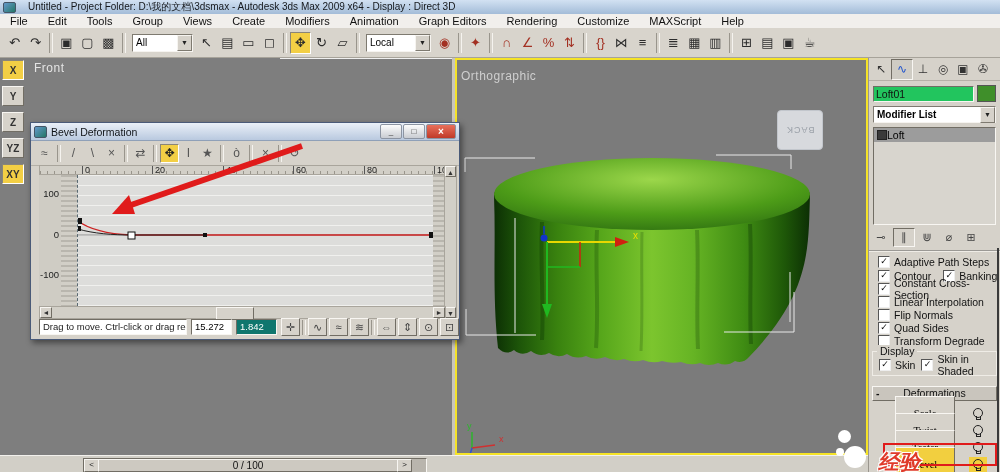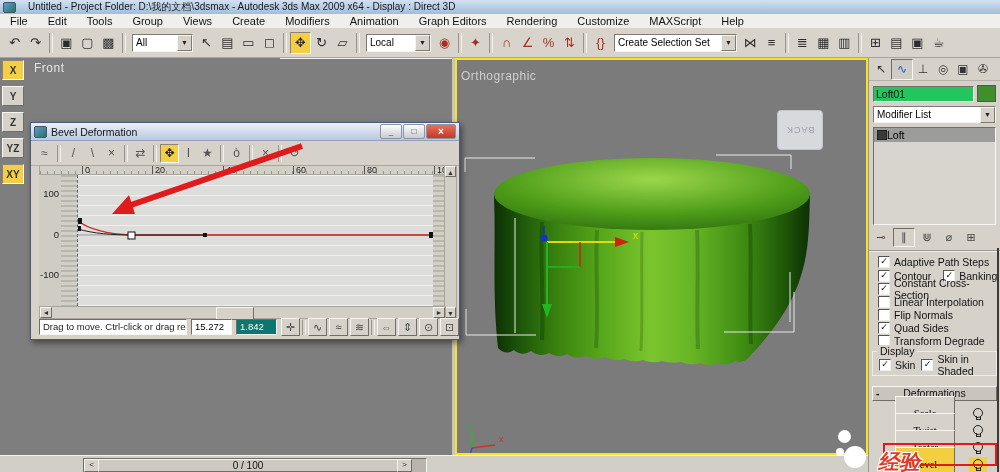--- a/index.html
+++ b/index.html
@@ -49,21 +49,21 @@
   
   .cmdpanel{position:absolute;left:868px;top:58px;width:132px;height:414px;background:#d6d2ca;
     border-left:1px solid #9a968e;box-sizing:border-box;font-size:10.5px;color:#111;}
   .ptabs{display:flex;height:22px;align-items:center;padding-left:2px;border-bottom:1px solid #b5b1a8;}
   .ptab{width:20px;height:19px;display:flex;align-items:center;justify-content:center;font-size:12px;color:#333;}
   .ptab.active{border:1px solid;border-color:#716d64 #f8f6f2 #f8f6f2 #716d64;background:#cfccc4;color:#2255cc;}
   .namerow{display:flex;align-items:center;gap:3px;padding:4px 4px 0 4px;}
   .namefield{width:96px;height:14px;background:#22c55e;border:1px solid;border-color:#716d64 #f8f6f2 #f8f6f2 #716d64;
     font-size:10.5px;padding:0 2px;line-height:14px;}
   .swatch{width:17px;height:15px;background:#3f8f2a;border:1px solid #555;}
-  .modlist{margin:4px 4px 0 4px;height:15px;}
+  .modlist{margin:4px 4px 0 4px;height:15px;font-weight:bold;}
   .stack{margin:4px 4px 0 4px;height:96px;background:#d8d5ce;border:1px solid;
     border-color:#716d64 #f8f6f2 #f8f6f2 #716d64;}
   .stackrow{height:14px;background:#9c9c9c;display:flex;align-items:center;gap:0;padding-left:3px;color:#000;}
   .stackrow .sicon{width:8px;height:8px;background:#3a3a3a;border:1px solid #222;}
   .stacktools{display:flex;align-items:center;gap:2px;padding:3px 2px;border-bottom:2px groove #efece6;}
   .stkbtn{width:20px;height:17px;display:flex;align-items:center;justify-content:center;font-size:11px;color:#444;}
   .stkbtn.active{border:1px solid;border-color:#716d64 #f8f6f2 #f8f6f2 #716d64;}
   .opts{padding-top:3px;}
   .opt{display:flex;align-items:center;gap:4px;height:13px;padding-left:9px;font-size:10.5px;}
   .opt.half{display:inline-flex;padding-left:9px;}
@@ -272,24 +272,20 @@
       <span class="tbtn red-glyph">
         <span>⇅</span>
       </span>
       <span class="tbtn red-glyph sep">
         <span></span>
       </span>
       <span class="tbtn red-glyph">
         <span>{}</span>
       </span>
     </div>
-  <div class="combo w118">
-    <span>Create Selection Set</span>
-    <span class="dd">▼</span>
-  </div>
   <div class="tgroup">
 
   <span class="tbtn">
         <span>⋈</span>
       </span>
       <span class="tbtn">
         <span>≡</span>
       </span>
       <span class="tbtn sep">
         <span></span>

